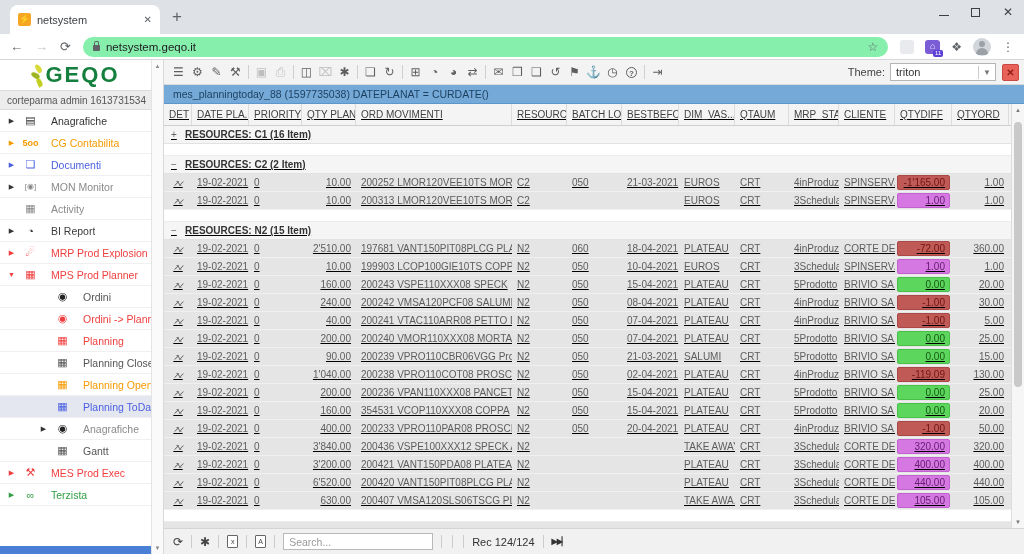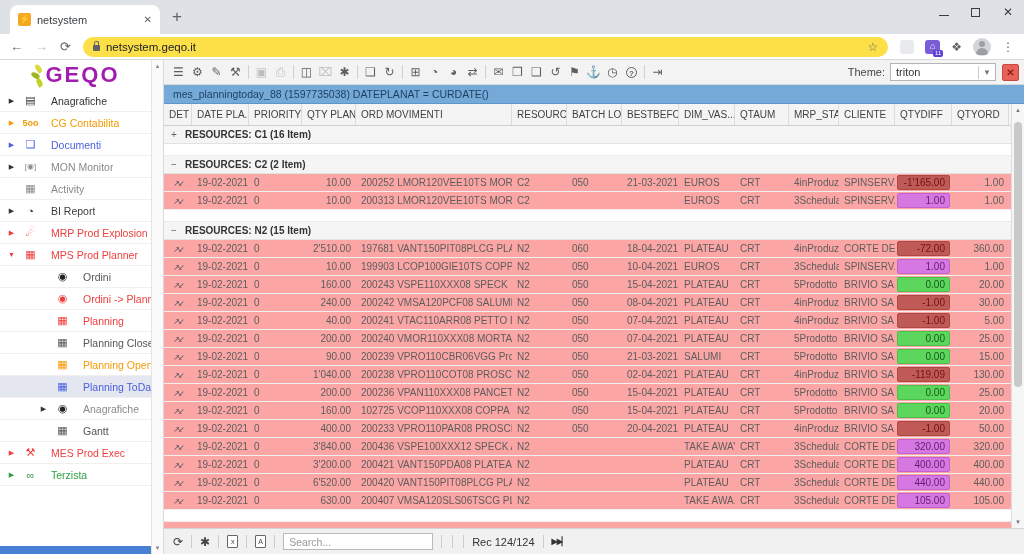--- a/index.html
+++ b/index.html
@@ -13,21 +13,21 @@
   .tab-close { font-size:10px; color:#5f6368; cursor:default; }
   .newtab { font-size:17px; color:#5f6368; margin:0 0 7px 12px; }
   .wincontrols { position:absolute; right:10px; top:5px; display:flex; gap:22px; align-items:center; }
   .win-ic { color:#3c4043; font-size:12px; width:12px; text-align:center; }
   .win-min { width:10px; height:1px; background:#3c4043; margin-top:6px; }
   .win-max { width:9px; height:9px; border:1px solid #3c4043; }
 
   .addressbar { height:26px; background:#fff; display:flex; align-items:center; padding:0 10px; gap:12px; border-bottom:1px solid #d5d8dc; }
   .nav-ic { font-size:13px; color:#5f6368; }
   .nav-ic.dis { color:#c0c4c9; }
-  .omnibox { flex:1; height:20px; background:#fde047; border-radius:10px; display:flex; align-items:center; padding:0 10px; gap:6px;justify-content:center; }
+  .omnibox { flex:1; height:20px; background:#86efac; border-radius:10px; display:flex; align-items:center; padding:0 10px; gap:6px;justify-content:center; }
   .lock { width:7px; height:6px; background:#5f6368; border-radius:1px; position:relative; margin-top:2px; flex-shrink:0; }
   .lock::before { content:''; position:absolute; top:-4px; left:1px; width:3px; height:3px; border:1px solid #5f6368; border-bottom:none; border-radius:2px 2px 0 0; }
   .url { font-size:11.5px; color:#202124; }
   .star { font-size:12px; color:#5f6368; margin-left:auto; }
   .ab-right { display:flex; align-items:center; gap:11px; }
   .ext-gray { width:14px; height:14px; background:#e8eaed; border-radius:3px; }
   .ext-purple { width:15px; height:14px; background:#7a5cd6; border-radius:3px; position:relative; color:#fff; font-size:9px; text-align:center; line-height:13px; }
   .ext-badge { position:absolute; bottom:-3px; right:-3px; background:#5b3fd4; color:#fff; font-size:6px; padding:0 2px; border-radius:2px; line-height:7px; }
   .puzzle { font-size:12px; color:#5f6368; }
   .avatar { width:18px; height:18px; border-radius:50%; background:#d2d5da; position:relative; overflow:hidden; }
@@ -39,21 +39,21 @@
   .app { display:flex; height:494px; background:#fff; }
 
   
   .sidebar { width:151px; display:flex; flex-direction:column; background:#fff; }
   .logo-row { height:30px; display:flex; align-items:center; justify-content:center; background:#fff; position:relative; }
   .leafs { position:relative; width:13px; height:24px; margin-right:1px; }
   .leafs i { position:absolute; width:5px; height:9px; background:#c3d021; border-radius:50% 50% 50% 0; }
   .leafs i:nth-child(1){ top:1px; left:5px; transform:rotate(-35deg); background:#d9d93a; }
   .leafs i:nth-child(2){ top:8px; left:2px; transform:rotate(-60deg); background:#9fb521; }
   .leafs i:nth-child(3){ top:15px; left:6px; transform:rotate(-25deg); }
-  .logo-text { font-size:22px; font-weight:800; color:#a21caf; letter-spacing:2px; }
+  .logo-text { font-size:22px; font-weight:800; color:#15803d; letter-spacing:2px; }
   .user-row { height:20px; background:#ececec; border-top:1px solid #dcdcdc; border-bottom:1px solid #dcdcdc; font-size:10px; color:#555; display:flex; align-items:center; padding:0 7px; white-space:nowrap; overflow:hidden; }
   .side-menu { flex:1; overflow:hidden; }
   .side-item { height:22px; display:flex; align-items:center; border-bottom:1px solid #f0f0f0; padding-left:5px; cursor:default; }
   .side-item.selected { background:#e4e7f0; }
   .side-arrow { width:13px; font-size:7px; text-align:center; flex-shrink:0; }
   .side-icon { width:25px; text-align:center; font-size:11px; flex-shrink:0; }
   .side-icon.cg { font-size:9px; font-weight:bold; }
   .side-icon.mon { font-size:8px; }
   .side-label { font-size:10.5px; white-space:nowrap; overflow:hidden; margin-left:8px; }
   .side-item.lvl1 { padding-left:37px; }
@@ -72,21 +72,21 @@
   .tb-spacer { flex:1; }
   .theme-label { font-size:11px; color:#444; margin-right:5px; }
   .theme-select { width:106px; height:18px; border:1px solid #b5b5b5; background:#fff; font-size:11px; color:#333; display:flex; align-items:center; justify-content:space-between; padding:0 0 0 5px; }
   .chev { font-size:8px; color:#777; border-left:1px solid #ccc; padding:2px 4px; }
   .panel-close { width:17px; height:17px; background:#e8625a; border:1px solid #c94a42; color:#8f1d16; font-size:10px; font-weight:bold; display:flex; align-items:center; justify-content:center; margin-left:6px; border-radius:2px; }
 
   .title-bar { height:19px; background:#74a9d8; color:#1d3f5e; font-size:10.5px; display:flex; align-items:center; padding:0 9px; border-bottom:1px solid #5b96cc; white-space:nowrap; }
 
   
   .grid-wrap { flex:1; display:flex; overflow:hidden; }
-  .grid { flex:1; overflow:hidden; background:#fca5a5; }
+  .grid { flex:1; overflow:hidden; background:#e5e5e5;text-decoration:underline; }
   .grid-header { height:22px; display:flex; background:#f4f4f4; border-bottom:1px solid #cfcfcf; }
   .hcell { font-size:10px; color:#3f3f3f; display:flex; align-items:center; padding:0 5px; border-right:1px solid #dcdcdc; white-space:nowrap; overflow:hidden; flex-shrink:0; }
   .grow { height:18px; background:#f5f5f5; border-bottom:1px solid #e2e2e2; display:flex; align-items:center; font-size:10px; color:#333; font-weight:bold; padding-left:7px; gap:6px; }
   .expander { color:#666; font-weight:normal; width:8px; font-size:10px; }
   .gap { height:12px; background:#fff; border-bottom:1px solid #ececec; }
   .drow { height:18px; display:flex; border-bottom:1px solid #f0f0f0; }
   .cell { font-size:10px; color:#5d5d5d; padding:0 5px; white-space:nowrap; overflow:hidden; line-height:17px; flex-shrink:0; }
   .cell.k-qty_plan, .cell.k-qtyord { text-align:right; }
   .cell.k-det { text-align:center; padding:0; }
   .det-ic { font-size:8px; letter-spacing:-2px; color:#555; }
@@ -146,20 +146,21 @@
 
   <div class="sidebar">
     <div class="logo-row">
       <span class="leafs">
           <i></i>
           <i></i>
           <i></i>
         </span>
       <span class="logo-text">GEQO</span>
     </div>
+    <div class="user-row">corteparma admin 1613731534</div>
     <div class="side-menu">
         <div class="side-item">
           <span class="side-arrow" style="color: rgb(51, 51, 51);">▶</span>
           <span class="side-icon" style="color: rgb(51, 51, 51);">▤</span>
           <span class="side-label" style="color: rgb(51, 51, 51);">Anagrafiche</span>
         </div>
         <div class="side-item">
           <span class="side-arrow" style="color: rgb(245, 154, 0);">▶</span>
           <span class="side-icon cg" style="color: rgb(245, 154, 0);">5oo</span>
           <span class="side-label" style="color: rgb(245, 154, 0);">CG Contabilita</span>
@@ -526,21 +527,21 @@
               <div class="cell k-qtydiff" style="width: 57px;">
                 <span class="badge green">0.00</span>
               </div>
               <div class="cell k-qtyord" style="width: 57px;">25.00</div>
             </div>
             <div class="drow">
               <div class="cell k-det" style="width: 28px;"><span class="det-ic">↗↙</span></div>
               <div class="cell k-date_plan" style="width: 57px;">19-02-2021</div>
               <div class="cell k-priority" style="width: 53px;">0</div>
               <div class="cell k-qty_plan" style="width: 54px;">160.00</div>
-              <div class="cell k-ord" style="width: 156px;">102725 VCOP110XXX08 COPPA</div>
+              <div class="cell k-ord" style="width: 156px;">354531 VCOP110XXX08 COPPA</div>
               <div class="cell k-resource" style="width: 55px;">N2</div>
               <div class="cell k-batch" style="width: 55px;">050</div>
               <div class="cell k-bestbefore" style="width: 57px;">15-04-2021</div>
               <div class="cell k-dim_vas" style="width: 56px;">PLATEAU</div>
               <div class="cell k-qtaum" style="width: 54px;">CRT</div>
               <div class="cell k-mrp_stat" style="width: 50px;">5Prodotto</div>
               <div class="cell k-cliente" style="width: 56px;">BRIVIO SA...</div>
               <div class="cell k-qtydiff" style="width: 57px;">
                 <span class="badge green">0.00</span>
               </div>

